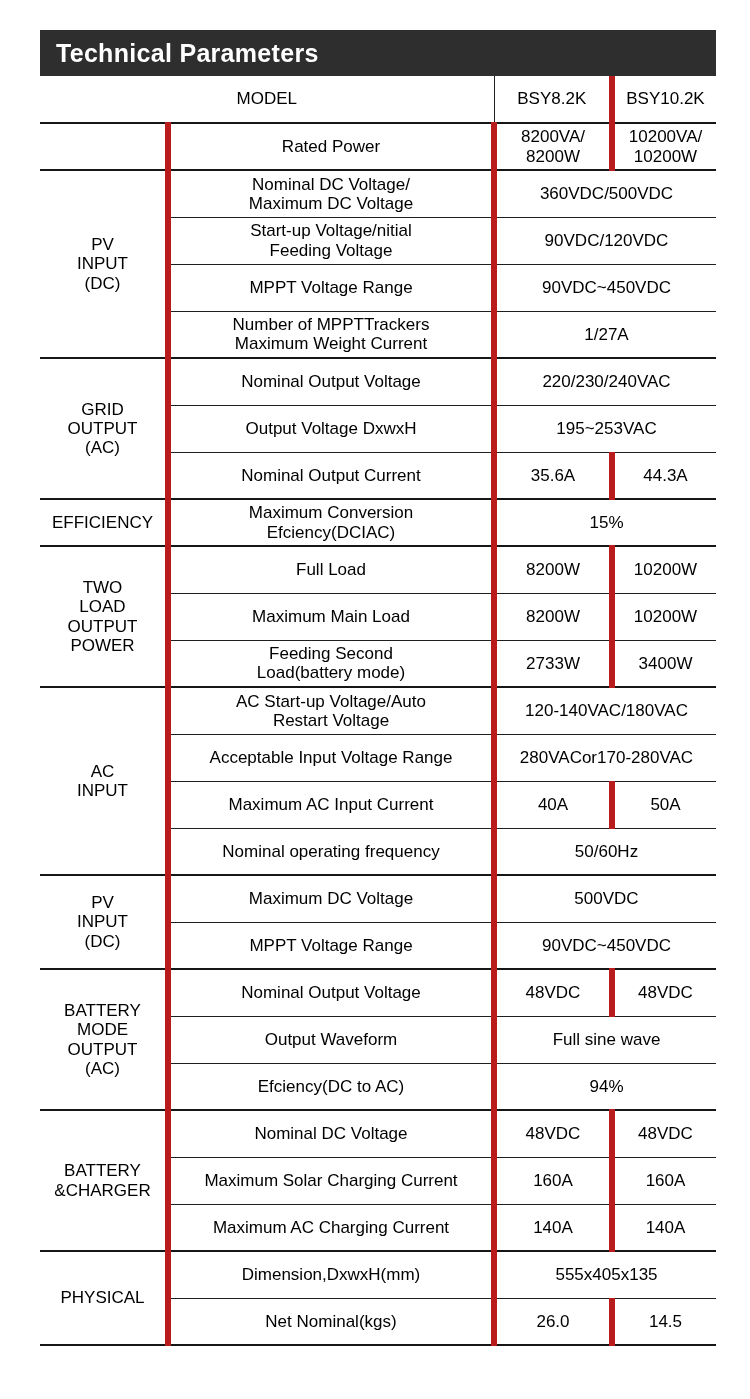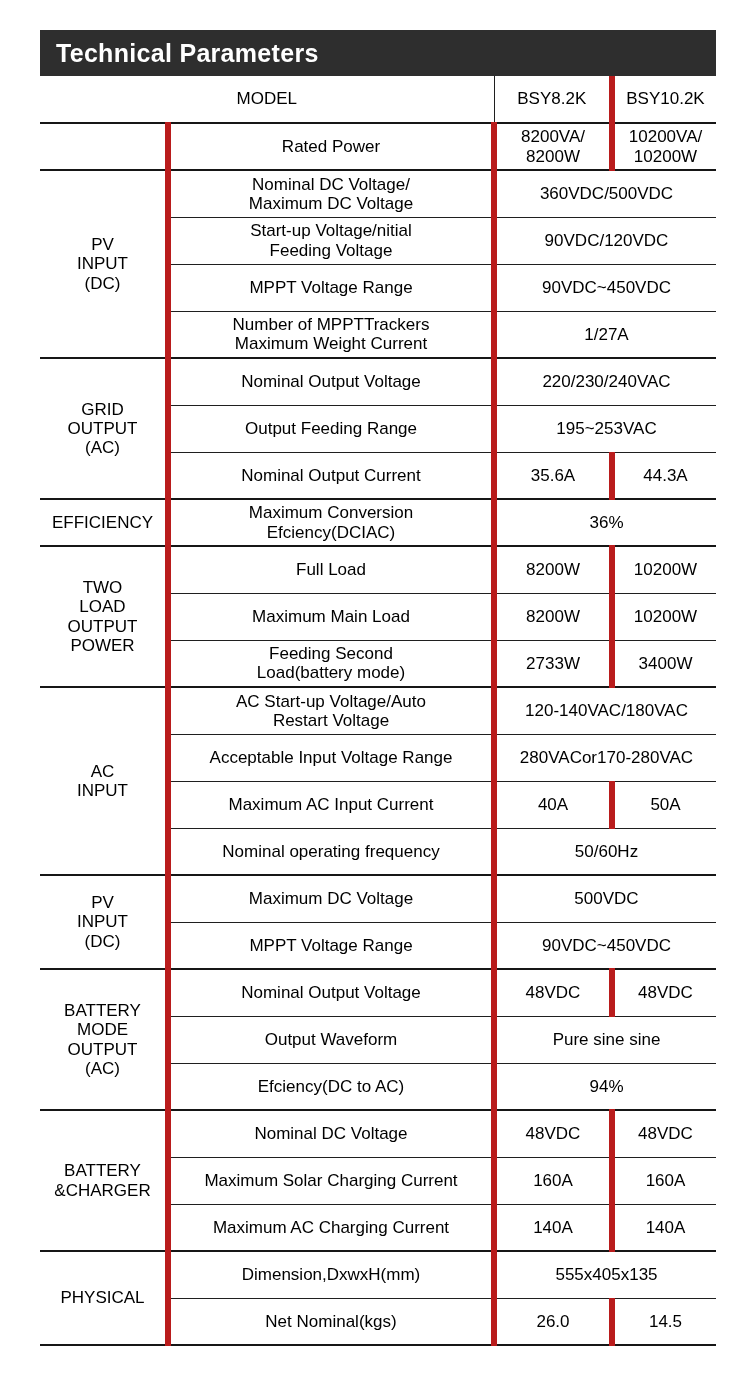--- a/index.html
+++ b/index.html
@@ -126,34 +126,34 @@
       </tr>
 
       <tr>
         <td rowspan="3" class="lbl vr rb2">GRID
 OUTPUT
 (AC)</td>
         <td class="vr rb1">Nominal Output Voltage</td>
         <td colspan="2" class="rb1">220/230/240VAC</td>
       </tr>
       <tr>
-        <td class="vr rb1">Output Feeding Range</td>
+        <td class="vr rb1">Output Voltage DxwxH</td>
         <td colspan="2" class="rb1">195~253VAC</td>
       </tr>
       <tr>
         <td class="vr rb2">Nominal Output Current</td>
         <td class="vr rb2">35.6A</td>
         <td class="rb2">44.3A</td>
       </tr>
 
       <tr>
         <td class="lbl vr rb2">EFFICIENCY</td>
         <td class="vr rb2">Maximum Conversion
 Efciency(DCIAC)</td>
-        <td colspan="2" class="rb2">36%</td>
+        <td colspan="2" class="rb2">15%</td>
       </tr>
 
       <tr>
         <td rowspan="3" class="lbl vr rb2">TWO
 LOAD
 OUTPUT
 POWER</td>
         <td class="vr rb1">Full Load</td>
         <td class="vr rb1">8200W</td>
         <td class="rb1">10200W</td>
@@ -207,21 +207,21 @@
         <td rowspan="3" class="lbl vr rb2">BATTERY
 MODE
 OUTPUT
 (AC)</td>
         <td class="vr rb1">Nominal Output Voltage</td>
         <td class="vr rb1">48VDC</td>
         <td class="rb1">48VDC</td>
       </tr>
       <tr>
         <td class="vr rb1">Output Waveform</td>
-        <td colspan="2" class="rb1">Pure sine sine</td>
+        <td colspan="2" class="rb1">Full sine wave</td>
       </tr>
       <tr>
         <td class="vr rb2">Efciency(DC to AC)</td>
         <td colspan="2" class="rb2">94%</td>
       </tr>
 
       <tr>
         <td rowspan="3" class="lbl vr rb2">BATTERY
 &amp;CHARGER</td>
         <td class="vr rb1">Nominal DC Voltage</td>

